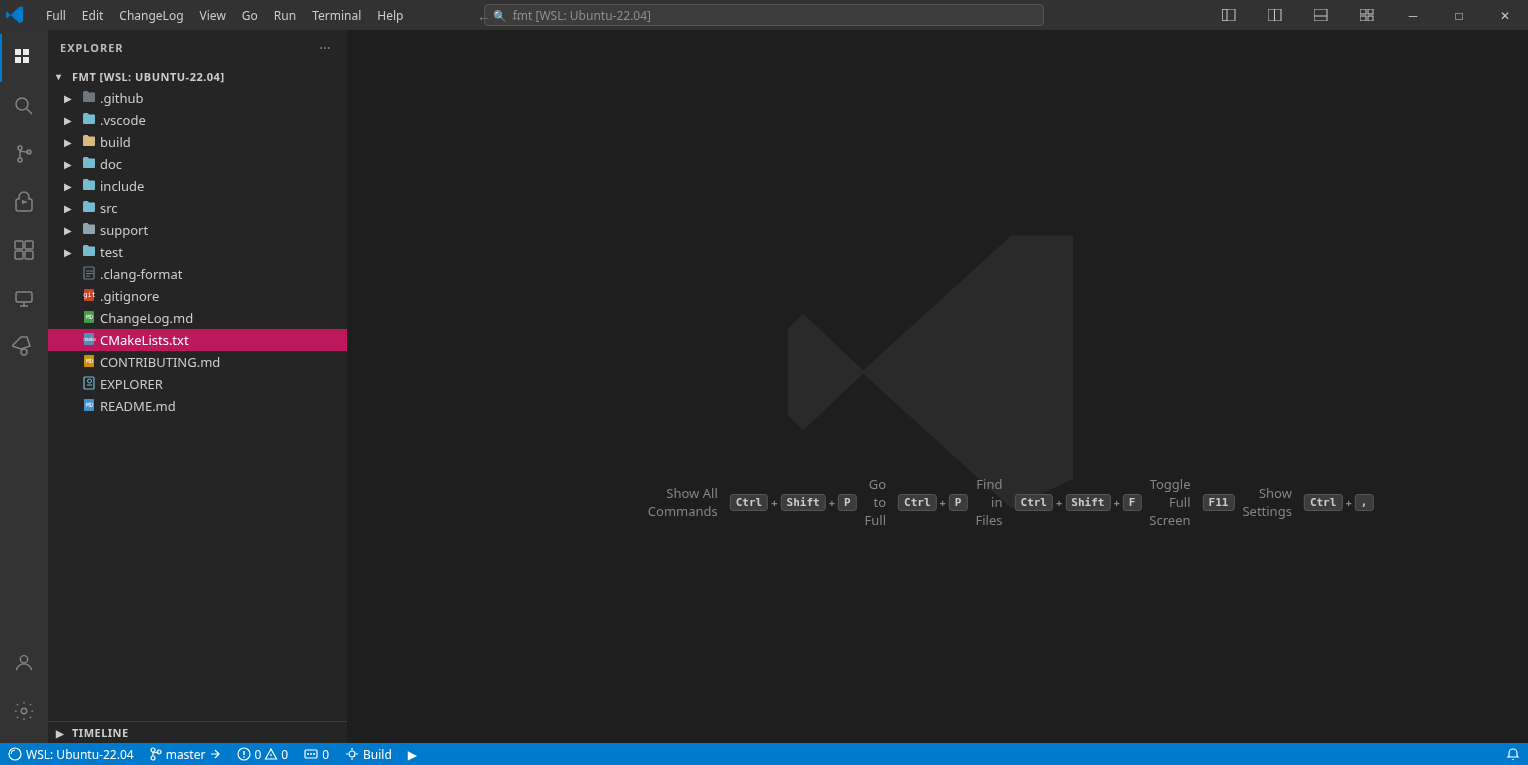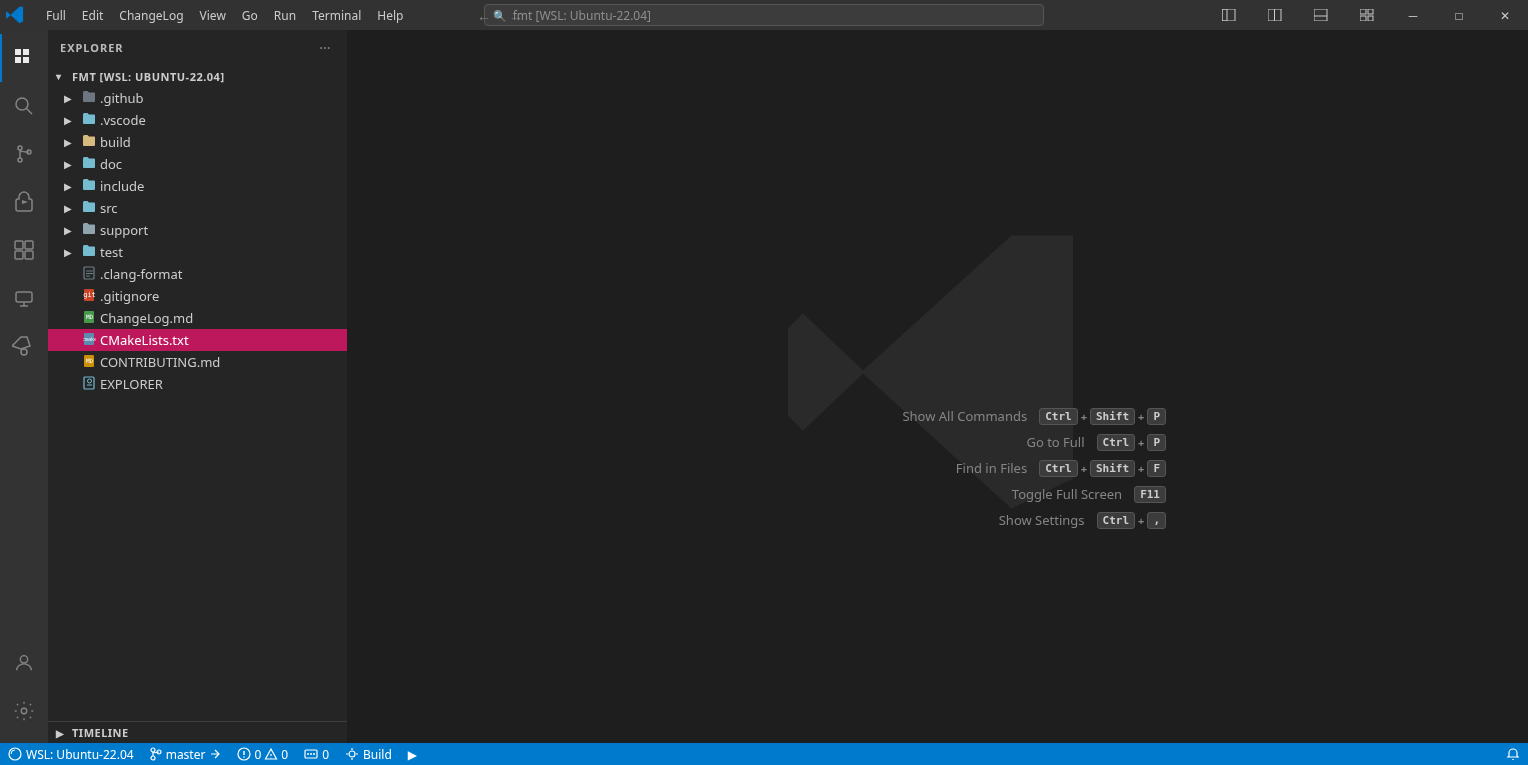--- a/index.html
+++ b/index.html
@@ -255,21 +255,21 @@
       opacity: 0.07;
       width: 300px;
       height: 300px;
     }
     .shortcuts-panel {
       position: absolute;
       bottom: 30%;
       left: 50%;
       transform: translateX(-40%);
       display: flex;
-      flex-direction: column;
+      flex-direction: row;
       gap: 8px;
       min-width: 380px;
     }
     .shortcut-row {
       display: flex;
       align-items: center;
       justify-content: flex-end;
       gap: 12px;
     }
     .shortcut-label {
@@ -630,20 +630,31 @@
         <span class="item-icon">
           <svg width="13" height="14" viewBox="0 0 13 14">
               <rect x="1" y="1" width="10" height="12" rx="1" fill="none" stroke="#75bcd1" stroke-width="1.2"></rect>
               <circle cx="6.5" cy="5" r="2" fill="none" stroke="#75bcd1" stroke-width="1"></circle>
               <line x1="4" y1="9" x2="9" y2="9" stroke="#75bcd1" stroke-width="1"></line>
             </svg>
         </span>
         <span class="item-label">EXPLORER</span>
       </div>
 
+      <div class="tree-item">
+        <span class="indent" style="width:16px"></span>
+        <span class="item-chevron" style="width:16px;"></span>
+        <span class="item-icon">
+          <svg width="13" height="14" viewBox="0 0 13 14">
+              <rect x="1" y="1" width="10" height="12" rx="1" fill="#42a5f5" opacity="0.85"></rect>
+              <text x="6.5" y="9" text-anchor="middle" font-size="6" fill="white" font-family="monospace">MD</text>
+            </svg>
+        </span>
+        <span class="item-label">README.md</span>
+      </div>
     </div>
 
     <div class="timeline-section">
       <span class="chevron">▶</span>
       <span>TIMELINE</span>
     </div>
   </div>
 
   <div class="main-content">
 

